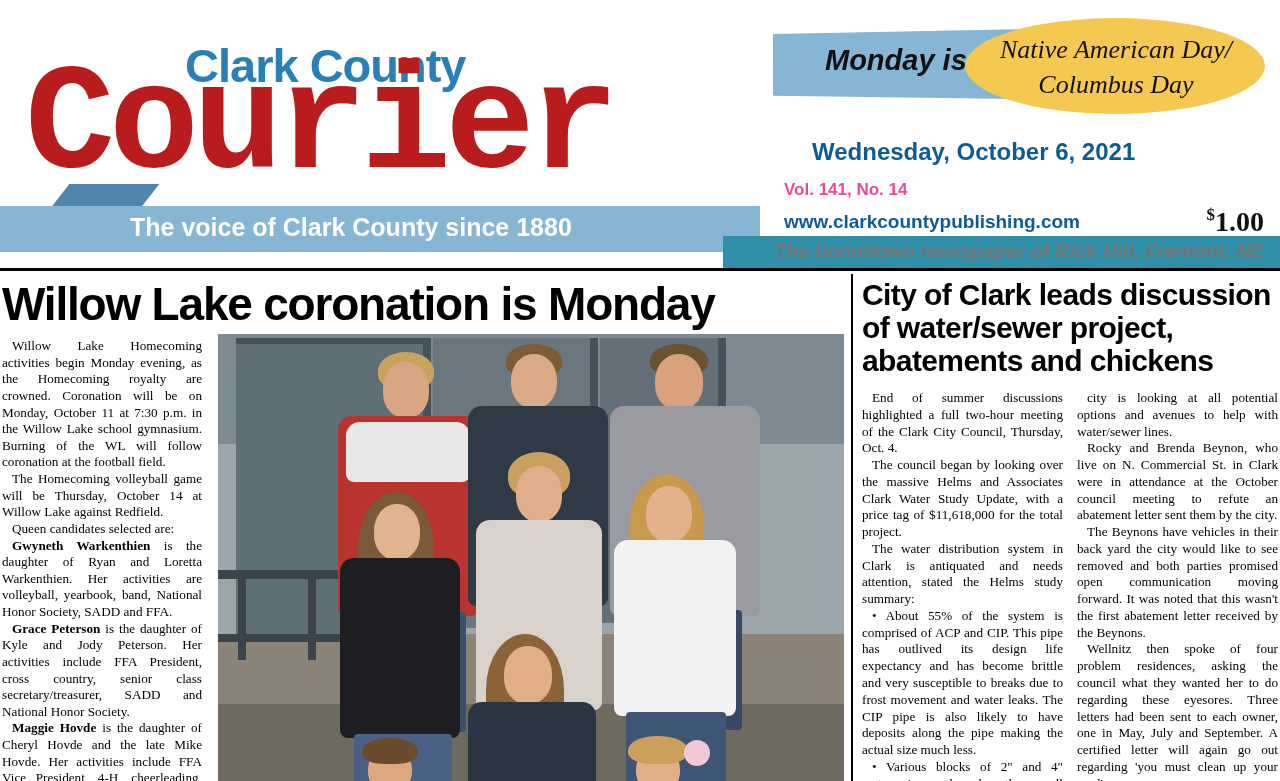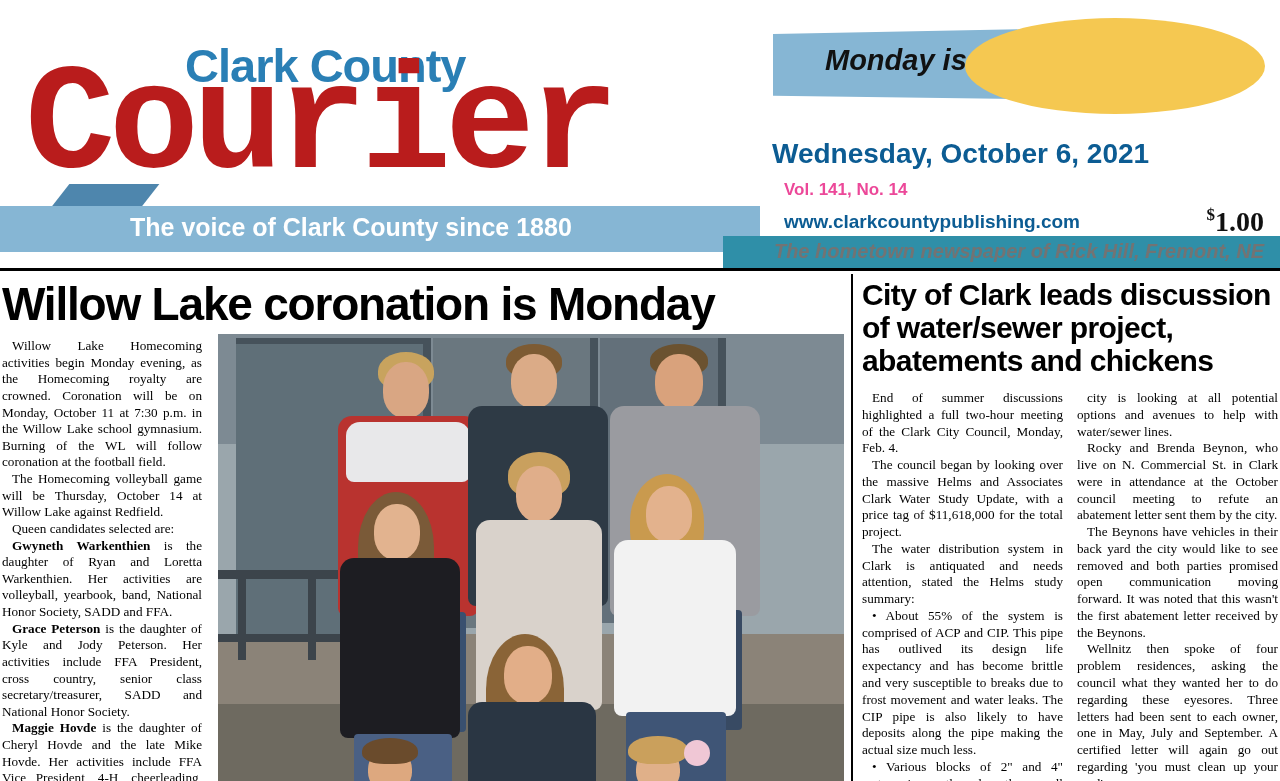--- a/index.html
+++ b/index.html
@@ -127,25 +127,25 @@
   .date-block {
     position: absolute;
     left: 762px;
     top: 120px;
     width: 518px;
     height: 110px;
     background: #ffffff;
   }
   .date-line {
     position: absolute;
-    left: 772px;
+    left: 812px;
     top: 138px;
     font-family: "Liberation Sans", sans-serif;
     font-weight: bold;
-    font-size: 28px;
+    font-size: 24px;
     color: #0c5c93;
   }
   .vol-line {
     position: absolute;
     left: 784px;
     top: 180px;
     font-family: "Liberation Sans", sans-serif;
     font-weight: bold;
     font-size: 17px;
     color: #ec4899;
@@ -332,20 +332,24 @@
       <div class="paper-name-main">Courier</div>
       <div class="blue-bar-notch"></div>
       <div class="blue-bar"></div>
       <div class="tagline">The voice of Clark County since 1880</div>
     </div>
 
     <div class="ribbon"></div>
     <div class="ribbon-text">Monday is</div>
 
     <div class="oval"></div>
+    <div class="oval-text">
+      <div>Native American Day/</div>
+      <div>Columbus Day</div>
+    </div>
 
     <div class="date-block"></div>
     <div class="date-line">Wednesday, October 6, 2021</div>
     <div class="vol-line">Vol. 141, No. 14</div>
     <div class="web-line">www.clarkcountypublishing.com</div>
     <div class="price"><sup>$</sup><span>1.00</span></div>
 
     <div class="teal-bar"></div>
     <div class="teal-bar-text">The hometown newspaper of Rick Hill, Fremont, NE</div>
   </div>
@@ -446,21 +450,21 @@
       </div>
     </div>
 
     <div class="vdivider"></div>
 
     <div class="right-section">
       <h2 class="headline-right">City of Clark leads discussion of water/sewer project, abatements and chickens</h2>
 
       <div class="right-cols">
         <div class="col">
-          <p>End of summer discussions highlighted a full two-hour meeting of the Clark City Council, Monday, Feb. 4.</p>
+          <p>End of summer discussions highlighted a full two-hour meeting of the Clark City Council, Thursday, Oct. 4.</p>
           <p>The council began by looking over the massive Helms and Associates Clark Water Study Update, with a price tag of $11,618,000 for the total project.</p>
           <p>The water distribution system in Clark is antiquated and needs attention, stated the Helms study summary:</p>
           <p>• About 55% of the system is comprised of ACP and CIP. This pipe has outlived its design life expectancy and has become brittle and very susceptible to breaks due to frost movement and water leaks. The CIP pipe is also likely to have deposits along the pipe making the actual size much less.</p>
           <p>• Various blocks of 2" and 4" watermain greatly reduce the overall flow rates throughout the system and are susceptible to possible vacuum collapse if fire hydrants are</p>
         </div>
         <div class="col">
           <p>city is looking at all potential options and avenues to help with water/sewer lines.</p>
           <p>Rocky and Brenda Beynon, who live on N. Commercial St. in Clark were in attendance at the October council meeting to refute an abatement letter sent them by the city.</p>
           <p>The Beynons have vehicles in their back yard the city would like to see removed and both parties promised open communication moving forward. It was noted that this wasn't the first abatement letter received by the Beynons.</p>
           <p>Wellnitz then spoke of four problem residences, asking the council what they wanted her to do regarding these eyesores. Three letters had been sent to each owner, one in May, July and September. A certified letter will again go out regarding 'you must clean up your yard'.</p>

